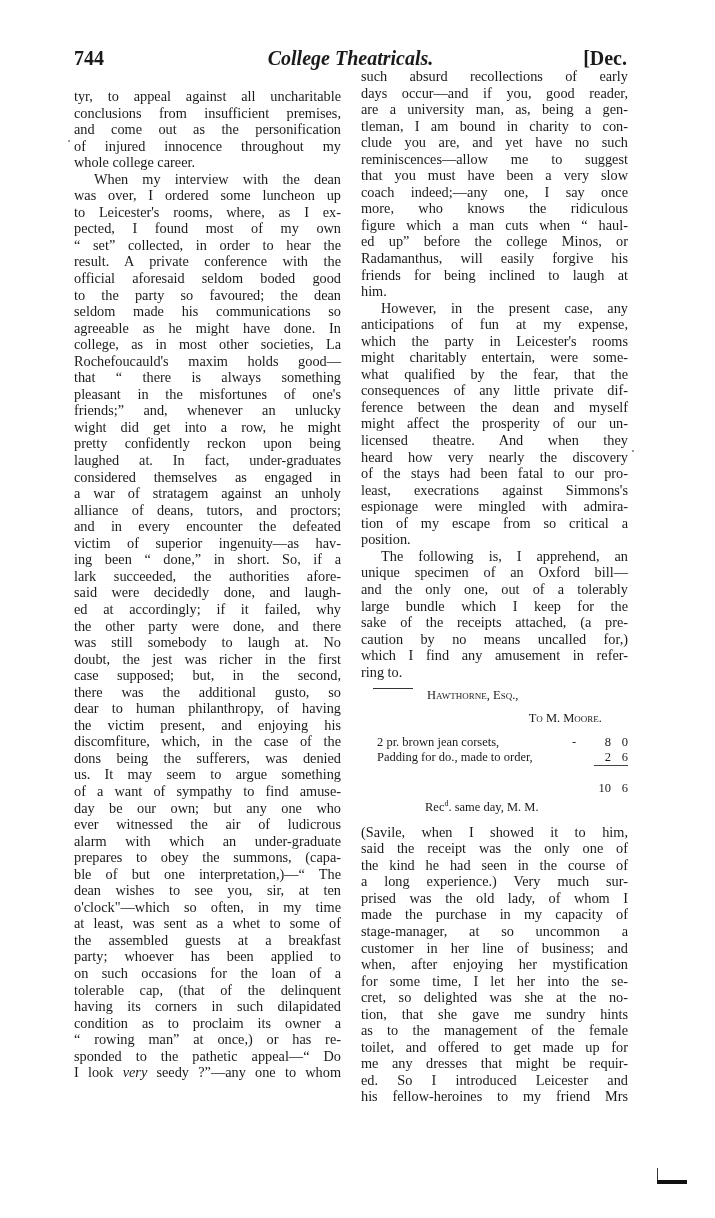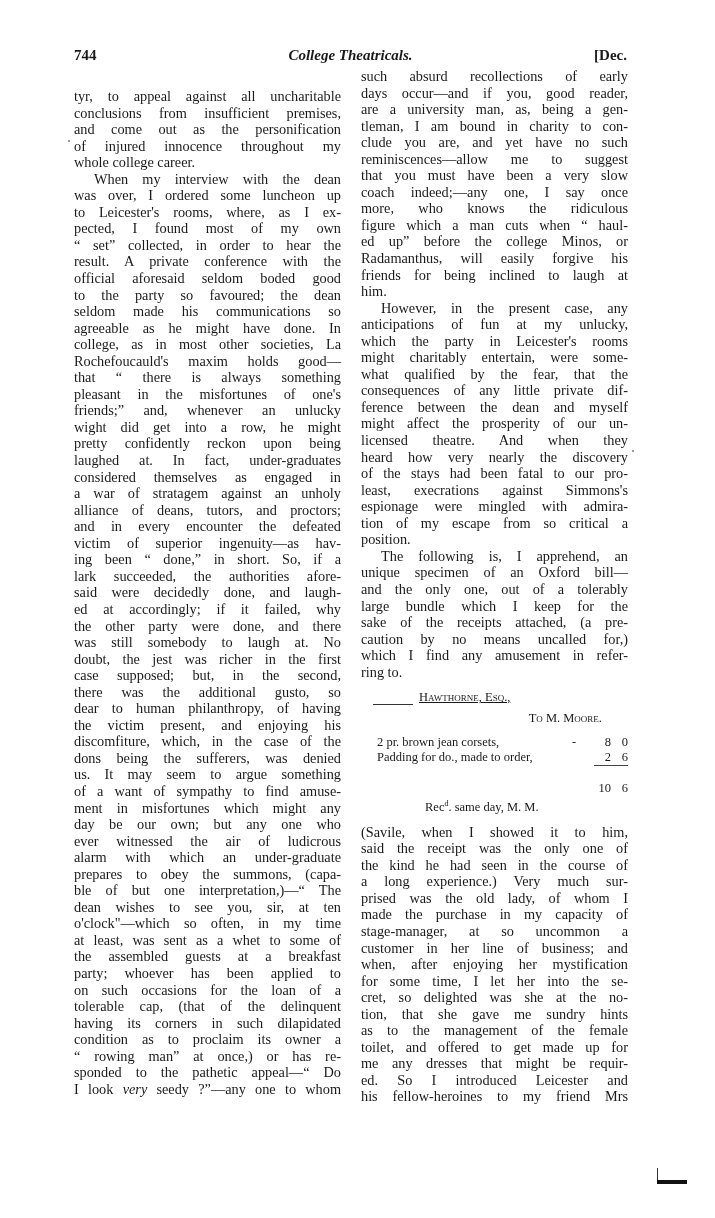--- a/index.html
+++ b/index.html
@@ -1,29 +1,29 @@
 <!DOCTYPE html>
 <html><head>
 <meta charset="utf-8">
 <style>
   html, body { margin: 0; padding: 0; background: #ffffff; }
   body { width: 715px; height: 1218px; position: relative; overflow: hidden;
          font-family: "Liberation Serif", "DejaVu Serif", serif; color: #1a1a1a; }
-  .header { position: absolute; top: 47px; left: 74px; width: 553px; height: 20px; font-size: 15px; }
+  .header { position: absolute; top: 47px; left: 74px; width: 553px; height: 20px; font-size: 20px; }
   .pnum { position: absolute; left: 0; top: 0; font-weight: bold; }
   .ptitle { position: absolute; left: 0; right: 0; text-align: center; font-style: italic; font-weight: bold; }
   .pmonth { position: absolute; right: 0; top: 0; font-weight: bold; }
   .col { position: absolute; top: 68px; width: 267px; font-size: 14.3px; line-height: 16.55px; }
   .col.left { left: 74px; margin-top: 20px; }
   .col.right { left: 361px; }
   .line { display: block; white-space: nowrap; text-align: justify; text-align-last: justify; height: 16.55px; }
   .line.last { text-align-last: left; }
   .indent { padding-left: 20px; }
   .bill { font-size: 12.5px; line-height: 15px; margin-top: 8px; }
-  .bill .addr { display: flex; align-items: flex-end; gap: 6px; padding-left: 12px; height: 17px; font-variant: small-caps; text-decoration: underline; }
+  .bill .addr { display: flex; align-items: flex-start; gap: 14px; padding-left: 12px; height: 17px; font-variant: small-caps; }
   .bill .dash { display: inline-block; width: 40px; border-top: 1px solid #333; }
   .bill .to { text-align: right; padding-right: 26px; font-variant: small-caps; height: 22px; line-height: 26px; }
   .bill table { border-collapse: collapse; margin-left: 16px; margin-top: 8px; }
   .bill td { padding: 0; height: 15px; white-space: nowrap; }
   .bill td.amt { text-align: right; width: 18px; }
   .bill .sumrule td.rule { border-top: 1px solid #444; height: 8px; }
   .bill .rcd { padding-left: 64px; height: 18px; }
   .bill sup { font-size: 8px; }
   .after { margin-top: 10px; }
   .corner-mark { position: absolute; left: 657px; top: 1180px; width: 30px; height: 4px; background: #111; }
@@ -76,21 +76,20 @@
     <span class="line">was still somebody to laugh at. No</span>
     <span class="line">doubt, the jest was richer in the first</span>
     <span class="line">case supposed; but, in the second,</span>
     <span class="line">there was the additional gusto, so</span>
     <span class="line">dear to human philanthropy, of having</span>
     <span class="line">the victim present, and enjoying his</span>
     <span class="line">discomfiture, which, in the case of the</span>
     <span class="line">dons being the sufferers, was denied</span>
     <span class="line">us. It may seem to argue something</span>
     <span class="line">of a want of sympathy to find amuse-</span>
-    <span class="line">ment in misfortunes which might any</span>
     <span class="line">day be our own; but any one who</span>
     <span class="line">ever witnessed the air of ludicrous</span>
     <span class="line">alarm with which an under-graduate</span>
     <span class="line">prepares to obey the summons, (capa-</span>
     <span class="line">ble of but one interpretation,)—“ The</span>
     <span class="line">dean wishes to see you, sir, at ten</span>
     <span class="line">o'clock"—which so often, in my time</span>
     <span class="line">at least, was sent as a whet to some of</span>
     <span class="line">the assembled guests at a breakfast</span>
     <span class="line">party; whoever has been applied to</span>
@@ -113,21 +112,21 @@
       <span class="line">reminiscences—allow me to suggest</span>
       <span class="line">that you must have been a very slow</span>
       <span class="line">coach indeed;—any one, I say once</span>
       <span class="line">more, who knows the ridiculous</span>
       <span class="line">figure which a man cuts when “ haul-</span>
       <span class="line">ed up” before the college Minos, or</span>
       <span class="line">Radamanthus, will easily forgive his</span>
       <span class="line">friends for being inclined to laugh at</span>
       <span class="line last">him.</span>
       <span class="line indent">However, in the present case, any</span>
-      <span class="line">anticipations of fun at my unlucky,</span>
+      <span class="line">anticipations of fun at my expense,</span>
       <span class="line">which the party in Leicester's rooms</span>
       <span class="line">might charitably entertain, were some-</span>
       <span class="line">what qualified by the fear, that the</span>
       <span class="line">consequences of any little private dif-</span>
       <span class="line">ference between the dean and myself</span>
       <span class="line">might affect the prosperity of our un-</span>
       <span class="line">licensed theatre. And when they</span>
       <span class="line">heard how very nearly the discovery</span>
       <span class="line">of the stays had been fatal to our pro-</span>
       <span class="line">least, execrations against Simmons's</span>

